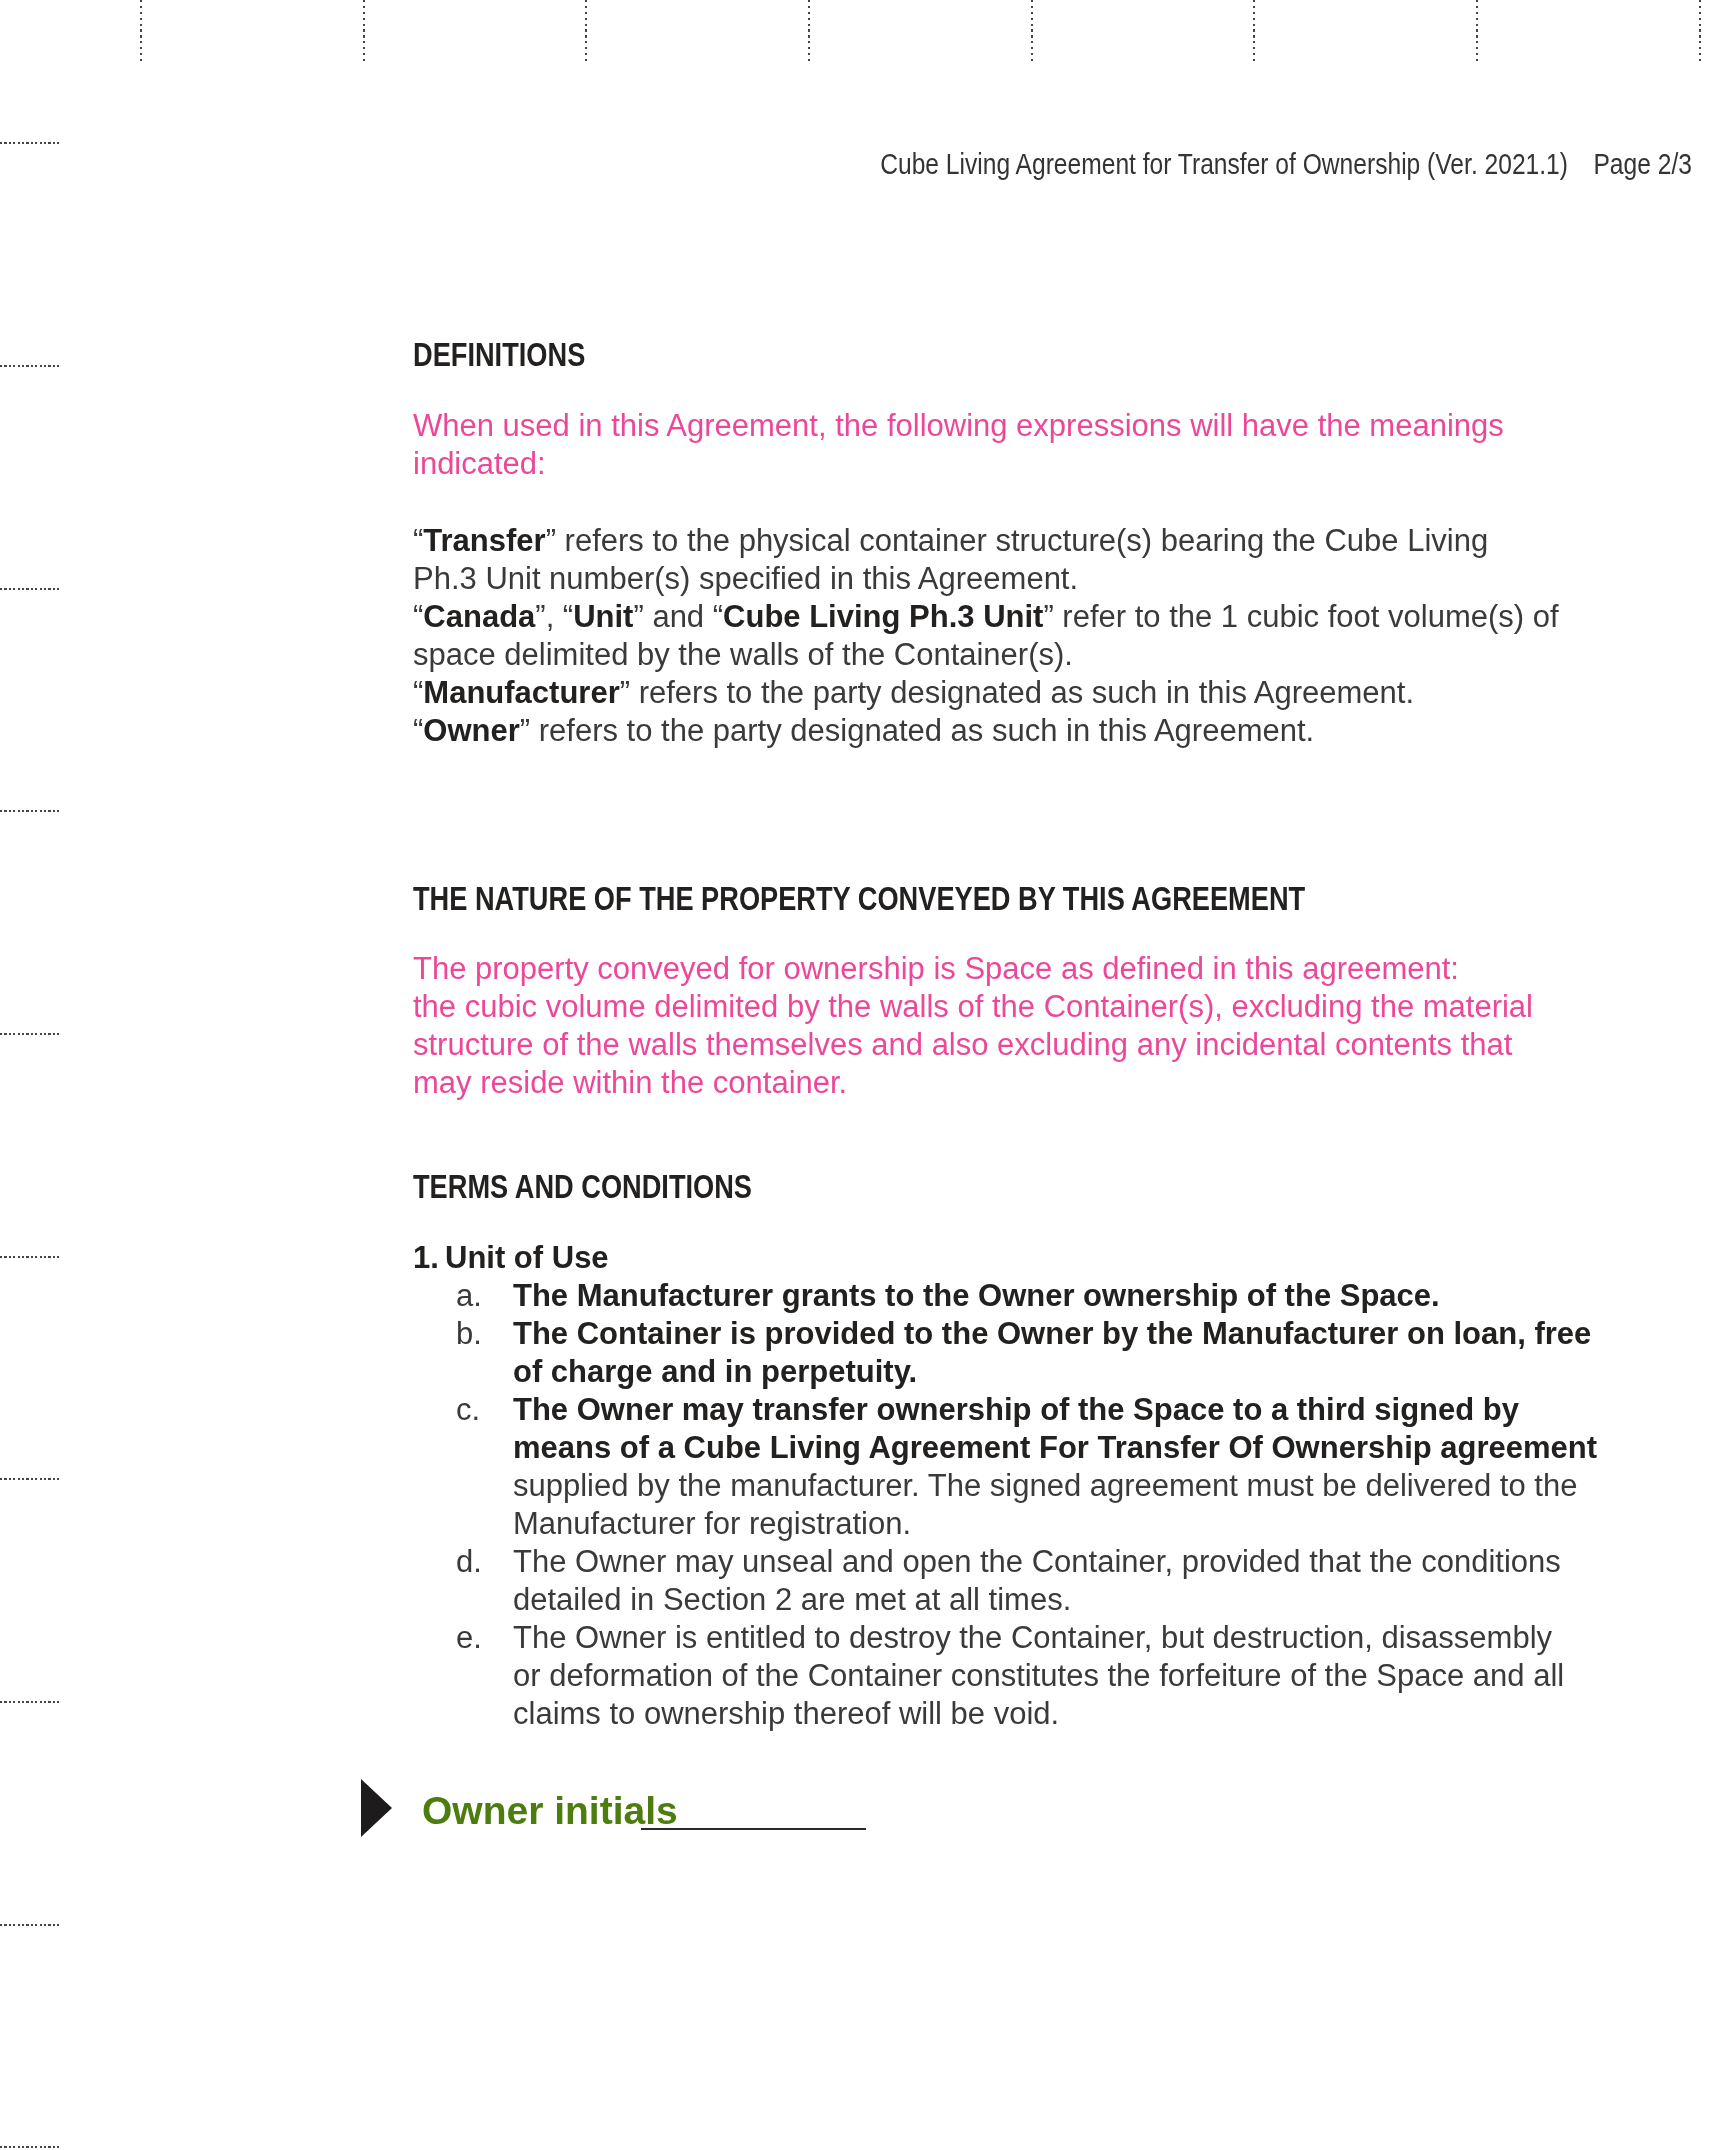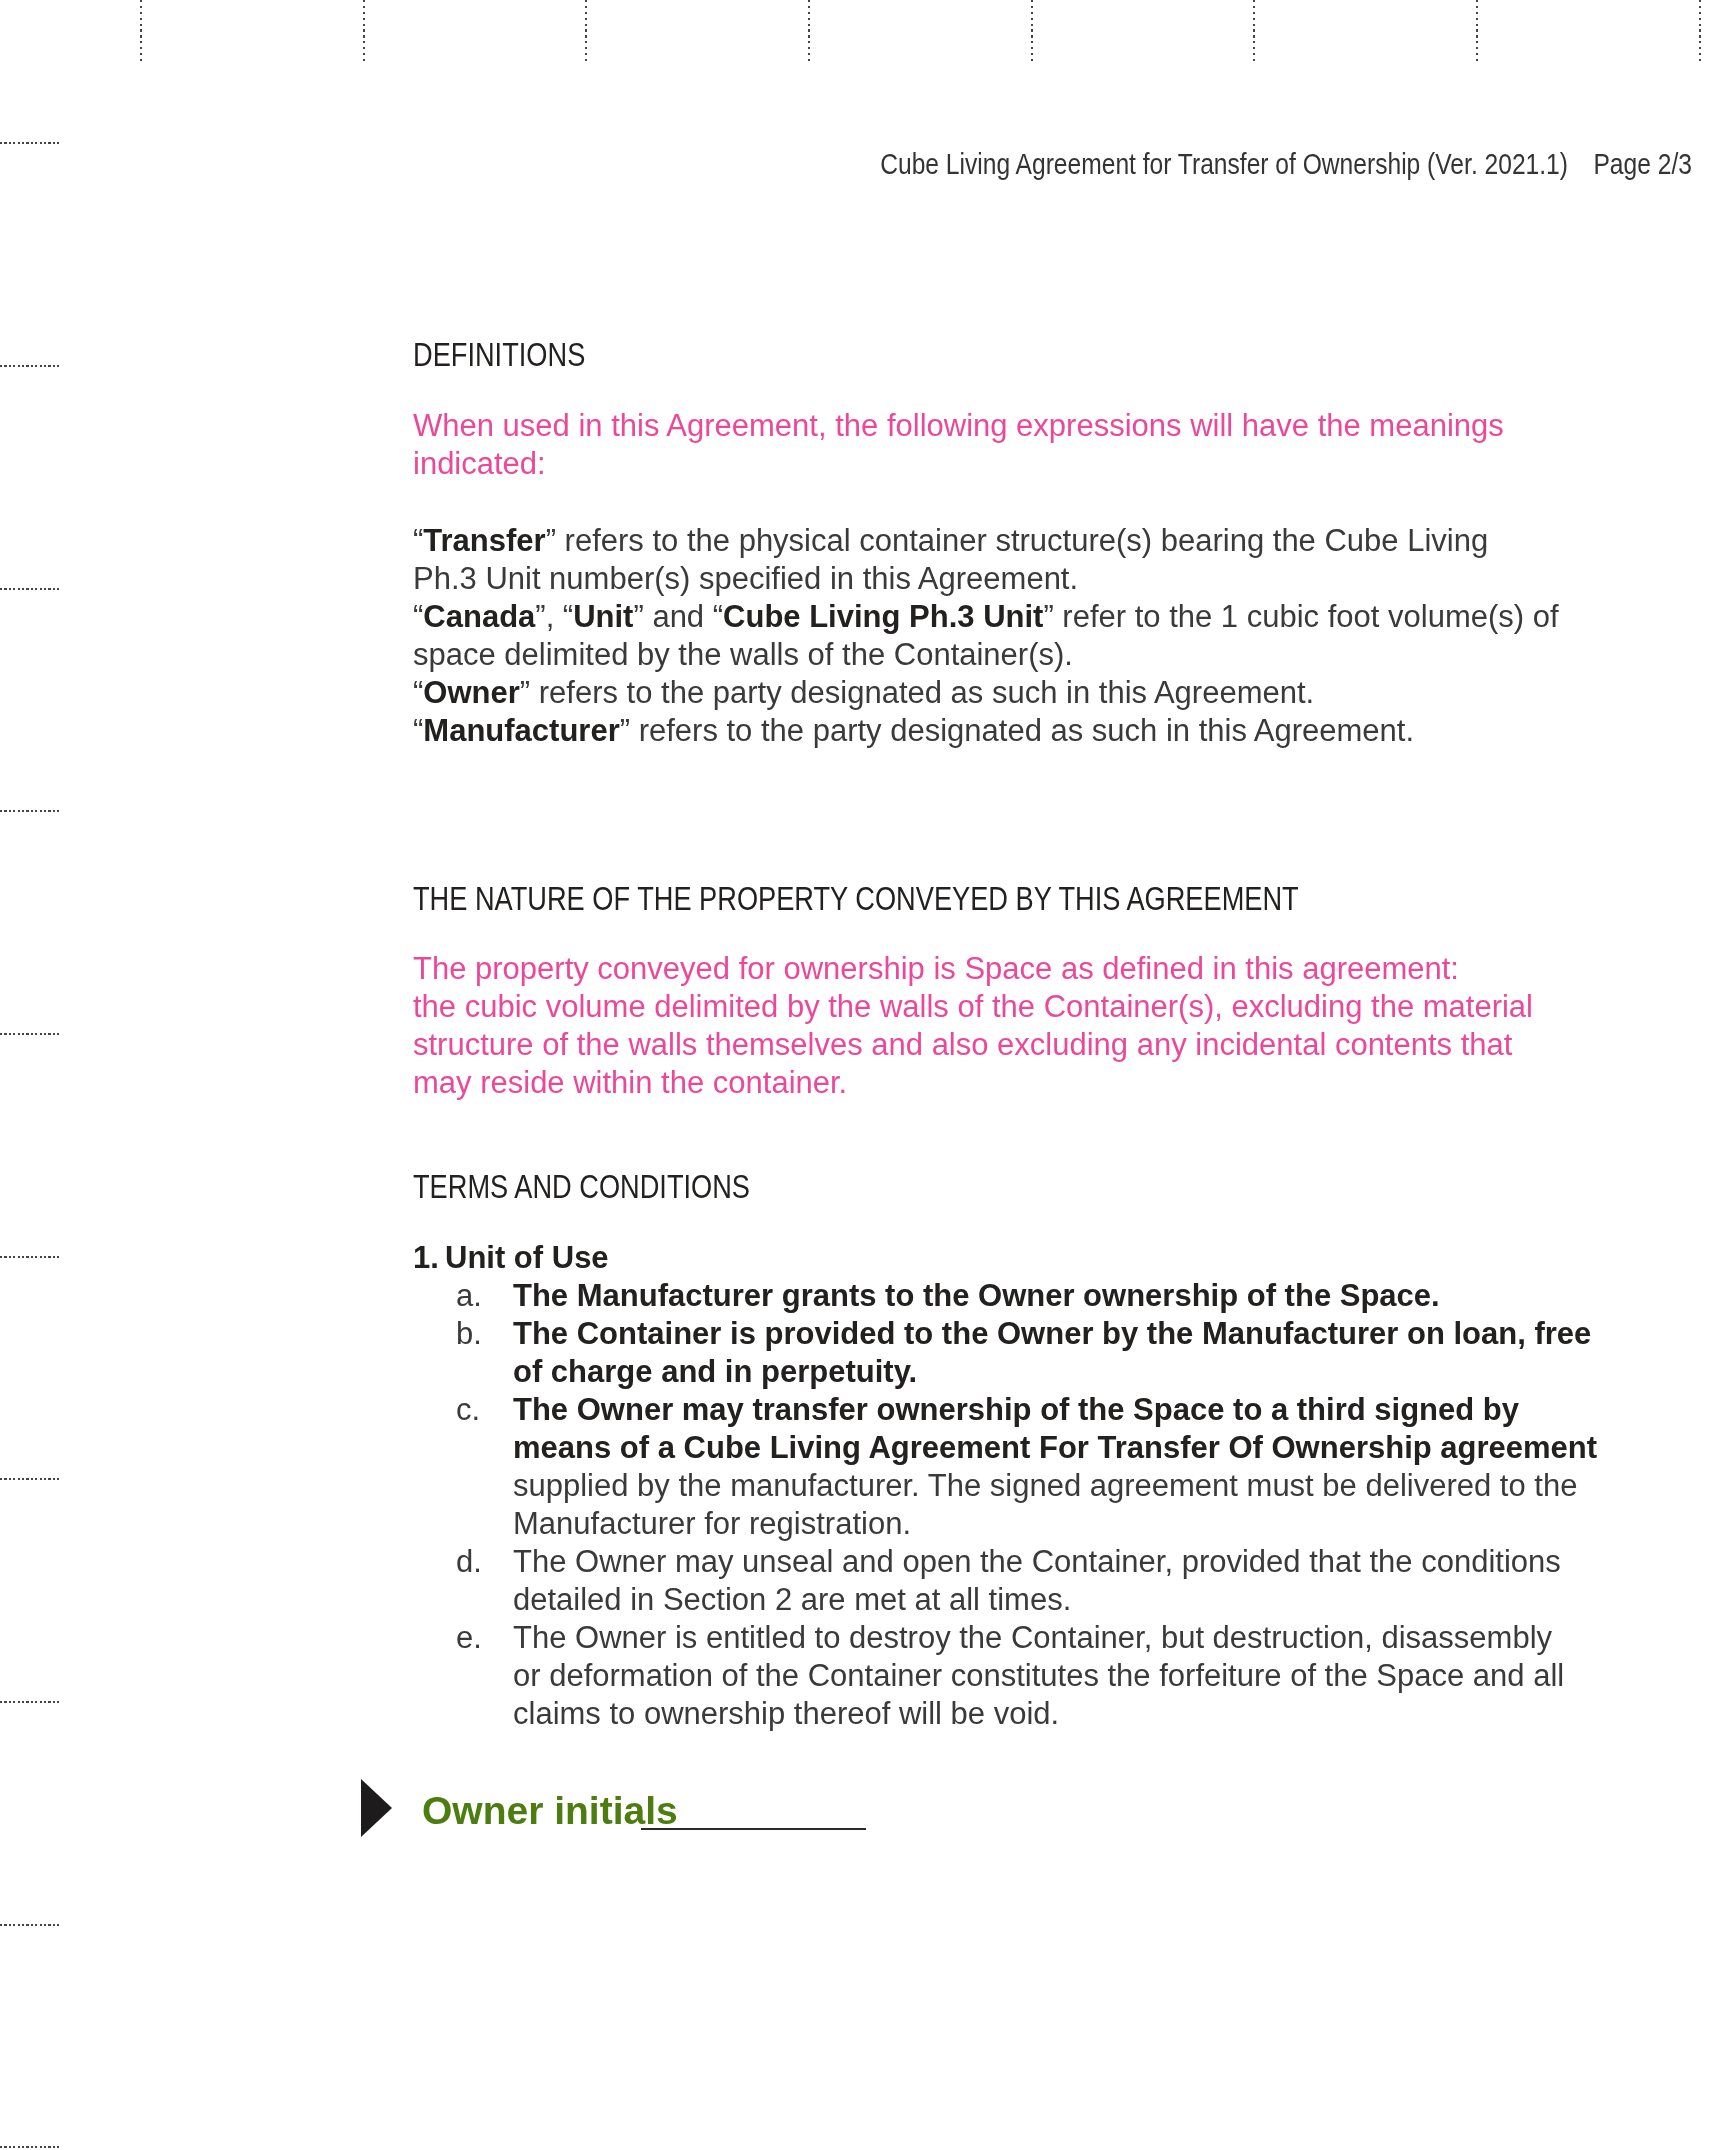--- a/index.html
+++ b/index.html
@@ -13,21 +13,21 @@
             background: repeating-linear-gradient(to right, #454545 0 2.2px, transparent 2.2px 4.4px); }
 
   
   .header { position: absolute; top: 147px; right: 19px; font-size: 30px; font-weight: 400;
             color: #343434; white-space: nowrap; }
   .condensed-r { display: inline-block; transform: scaleX(0.82); transform-origin: 100% 50%; }
   .pagenum { margin-left: 31px; }
 
   
   .sec { position: absolute; left: 413px; width: 1239px; font-size: 31px; line-height: 38px; }
-  .heading { font-weight: 400; color: #232120; font-size: 34px; line-height: 38px; }
+  .heading { font-weight: 700; color: #232120; font-size: 34px; line-height: 38px; }
   .condensed-l { display: inline-block; transform: scaleX(0.80); transform-origin: 0 50%; white-space: nowrap; }
   .body-text { white-space: pre-line; color: #ec4899; }
   .def-item { white-space: pre-line; color: #3a3a3a; }
   .seg { }
   .seg.b { font-weight: 700; color: #232120; }
 
   
   .t-title { display: flex; font-weight: 700; color: #232120; }
   .t-num { flex: 0 0 32px; }
   .t-item { display: flex; padding-left: 43px; }
@@ -76,22 +76,22 @@
 <div class="sec heading" style="top:335px">
   <span class="condensed-l">DEFINITIONS</span>
 </div>
 <div class="sec body-text" style="top:407px">When used in this Agreement, the following expressions will have the meanings
 indicated:</div>
 <div class="sec" style="top:522px">
   <div class="def-item"><span class="seg">“</span><span class="seg b">Transfer</span><span class="seg">” refers to the physical container structure(s) bearing the Cube Living
 Ph.3 Unit number(s) specified in this Agreement.</span></div>
   <div class="def-item"><span class="seg">“</span><span class="seg b">Canada</span><span class="seg">”, “</span><span class="seg b">Unit</span><span class="seg">” and “</span><span class="seg b">Cube Living Ph.3 Unit</span><span class="seg">” refer to the 1 cubic foot volume(s) of
 space delimited by the walls of the Container(s).</span></div>
+  <div class="def-item"><span class="seg">“</span><span class="seg b">Manufacturer</span><span class="seg">” refers to the party designated as such in this Agreement.</span></div>
   <div class="def-item"><span class="seg">“</span><span class="seg b">Owner</span><span class="seg">” refers to the party designated as such in this Agreement.</span></div>
-  <div class="def-item"><span class="seg">“</span><span class="seg b">Manufacturer</span><span class="seg">” refers to the party designated as such in this Agreement.</span></div>
 </div>
 
 <div class="sec heading" style="top:879px">
   <span class="condensed-l">THE NATURE OF THE PROPERTY CONVEYED BY THIS AGREEMENT</span>
 </div>
 <div class="sec body-text" style="top:950px">The property conveyed for ownership is Space as defined in this agreement:
 the cubic volume delimited by the walls of the Container(s), excluding the material
 structure of the walls themselves and also excluding any incidental contents that
 may reside within the container.</div>
 

